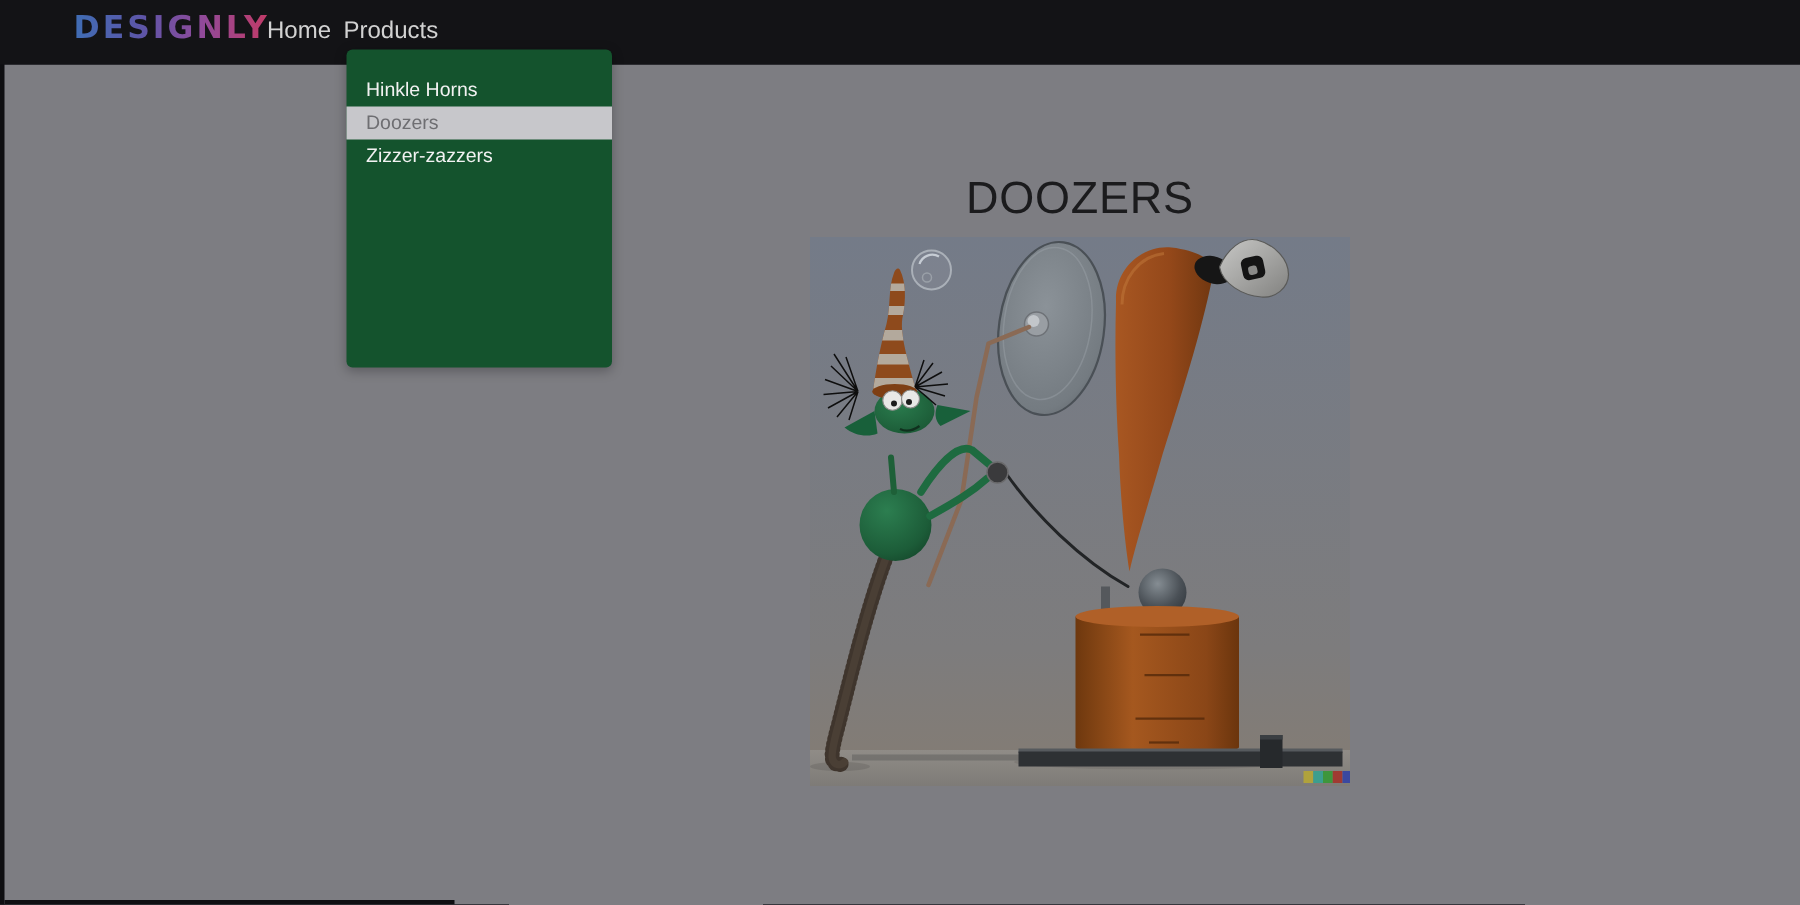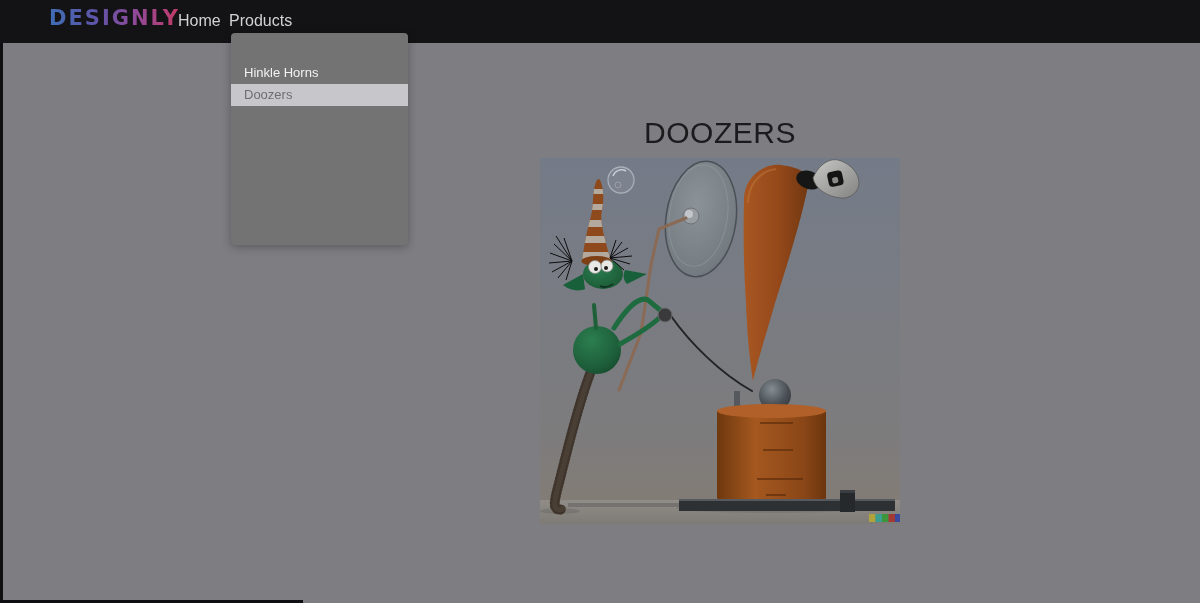--- a/index.html
+++ b/index.html
@@ -20,22 +20,22 @@
   .nav-products { left:229px; }
 
   
   .content { position:absolute; top:43px; left:3px; right:0; bottom:0;
              background:#7d7d82; }
   .bottom-edge { position:absolute; left:0; bottom:0; width:300px; height:3px;
                  background:#0f0f12; z-index:4; }
 
   
   .dropdown { position:absolute; left:231px; top:33px; width:177px; height:212px;
-              background:#737373; border-radius:4px; z-index:10;
-              box-shadow:0 2px 8px rgba(0,0,0,.28); padding-top:29px; }
+              background:#14532d; border-radius:4px; z-index:10;
+              box-shadow:0 2px 8px rgba(0,0,0,.28); padding-top:16px; }
   .dropdown-item { height:22px; line-height:22px; padding-left:13px;
                    font-size:13px; color:#f2f2f2; cursor:pointer; }
   .dropdown-item.selected { background:#c7c7cb; color:#6e6e72; }
 
   
   .page-title { position:absolute; left:537px; top:73px; width:360px;
                 text-align:center; font-size:30px; font-weight:400;
                 color:#1b1b1d; letter-spacing:0.5px; z-index:2; }
   .hero-image { position:absolute; left:537px; top:115px; width:360px; height:366px;
                 z-index:2; }
@@ -211,15 +211,16 @@
         <circle cx="125" cy="157" r="7" fill="#3a3a3c" stroke="#6a6a6c" stroke-width="1"></circle>
       </g>
     </svg>
 
     <div class="bottom-edge"></div>
   </div>
 
   <div class="dropdown">
     <div class="dropdown-item">Hinkle Horns</div>
     <div class="dropdown-item selected">Doozers</div>
+    <div class="dropdown-item">Zizzer-zazzers</div>
   </div>
 
 </div>
 
 </body></html>

